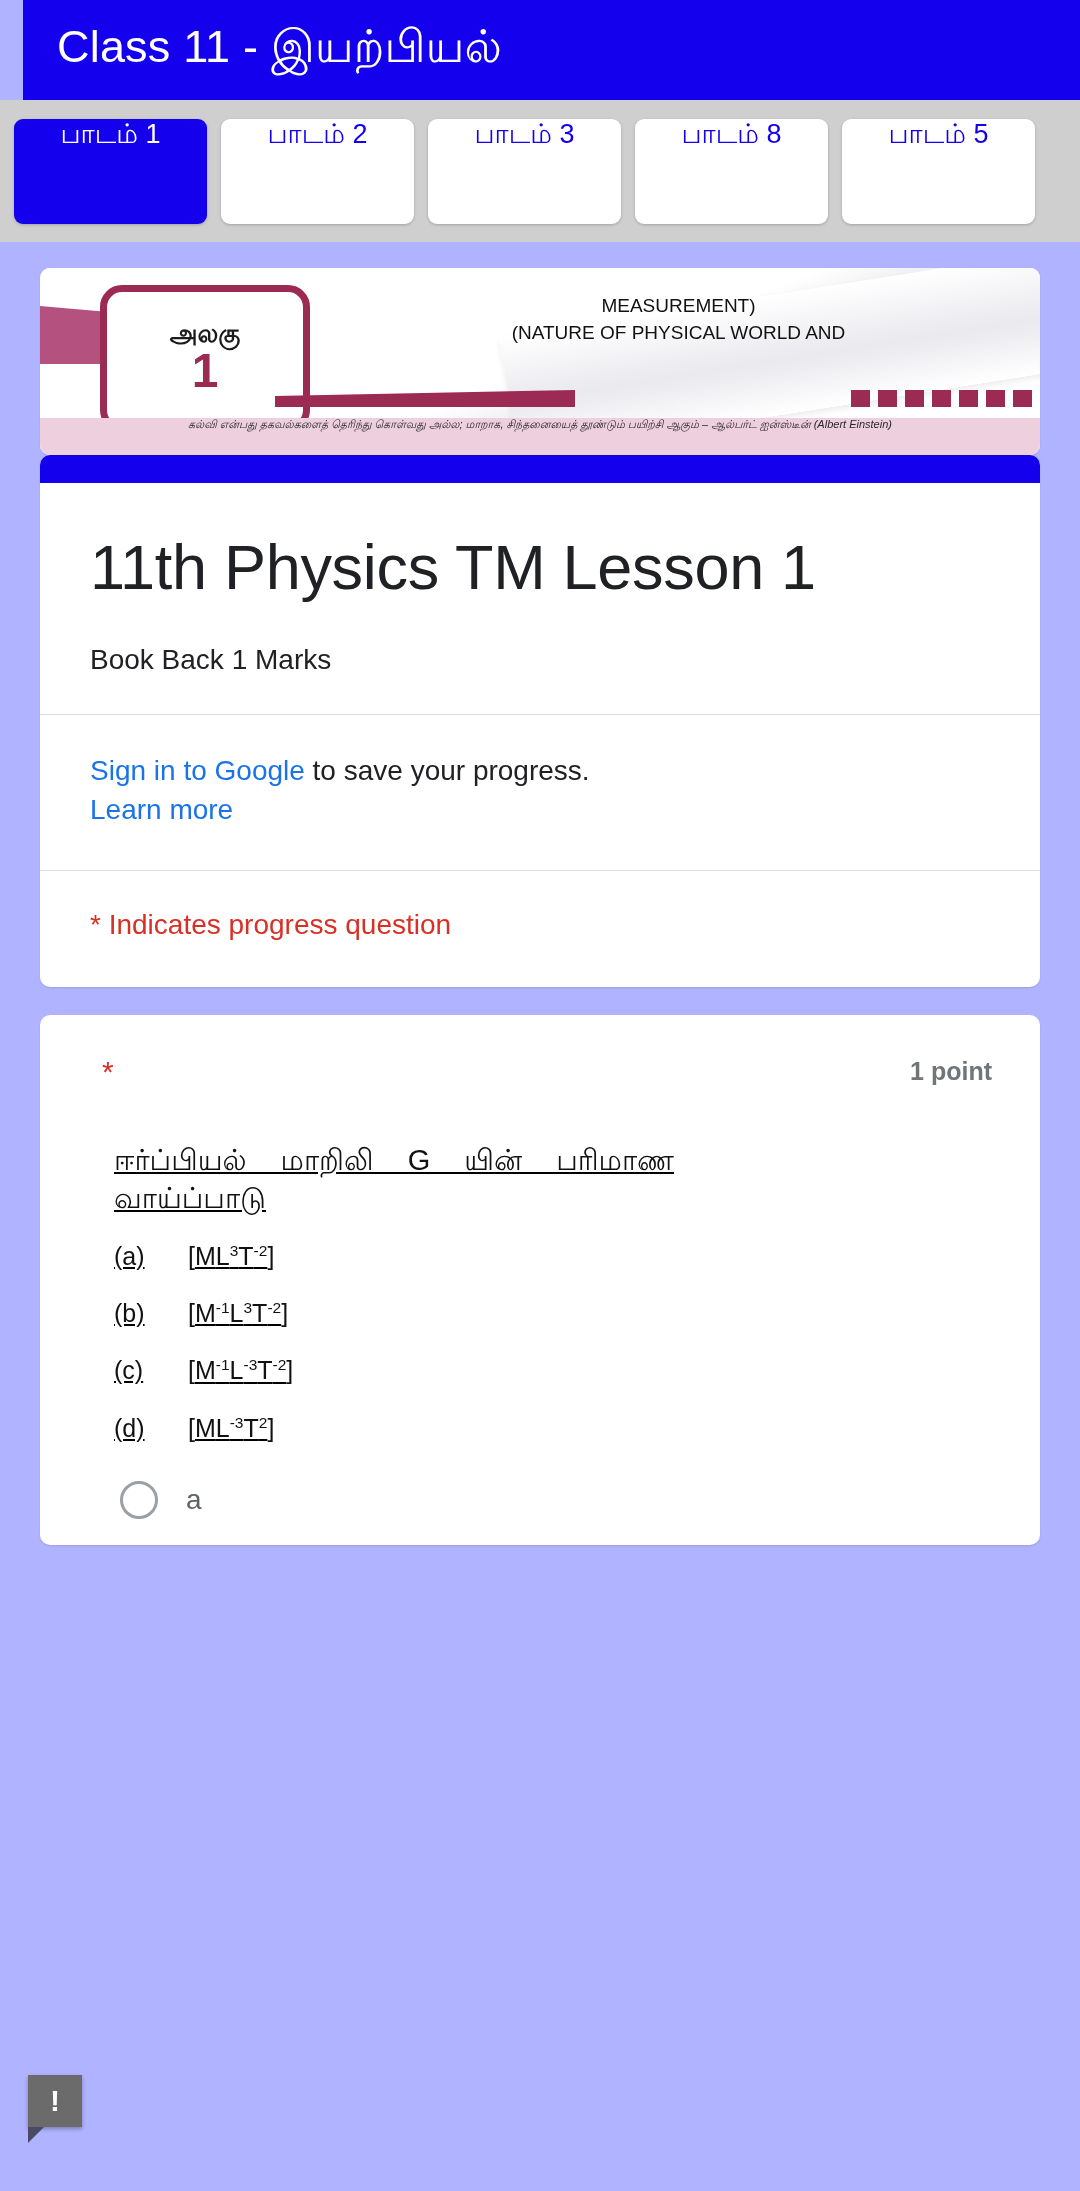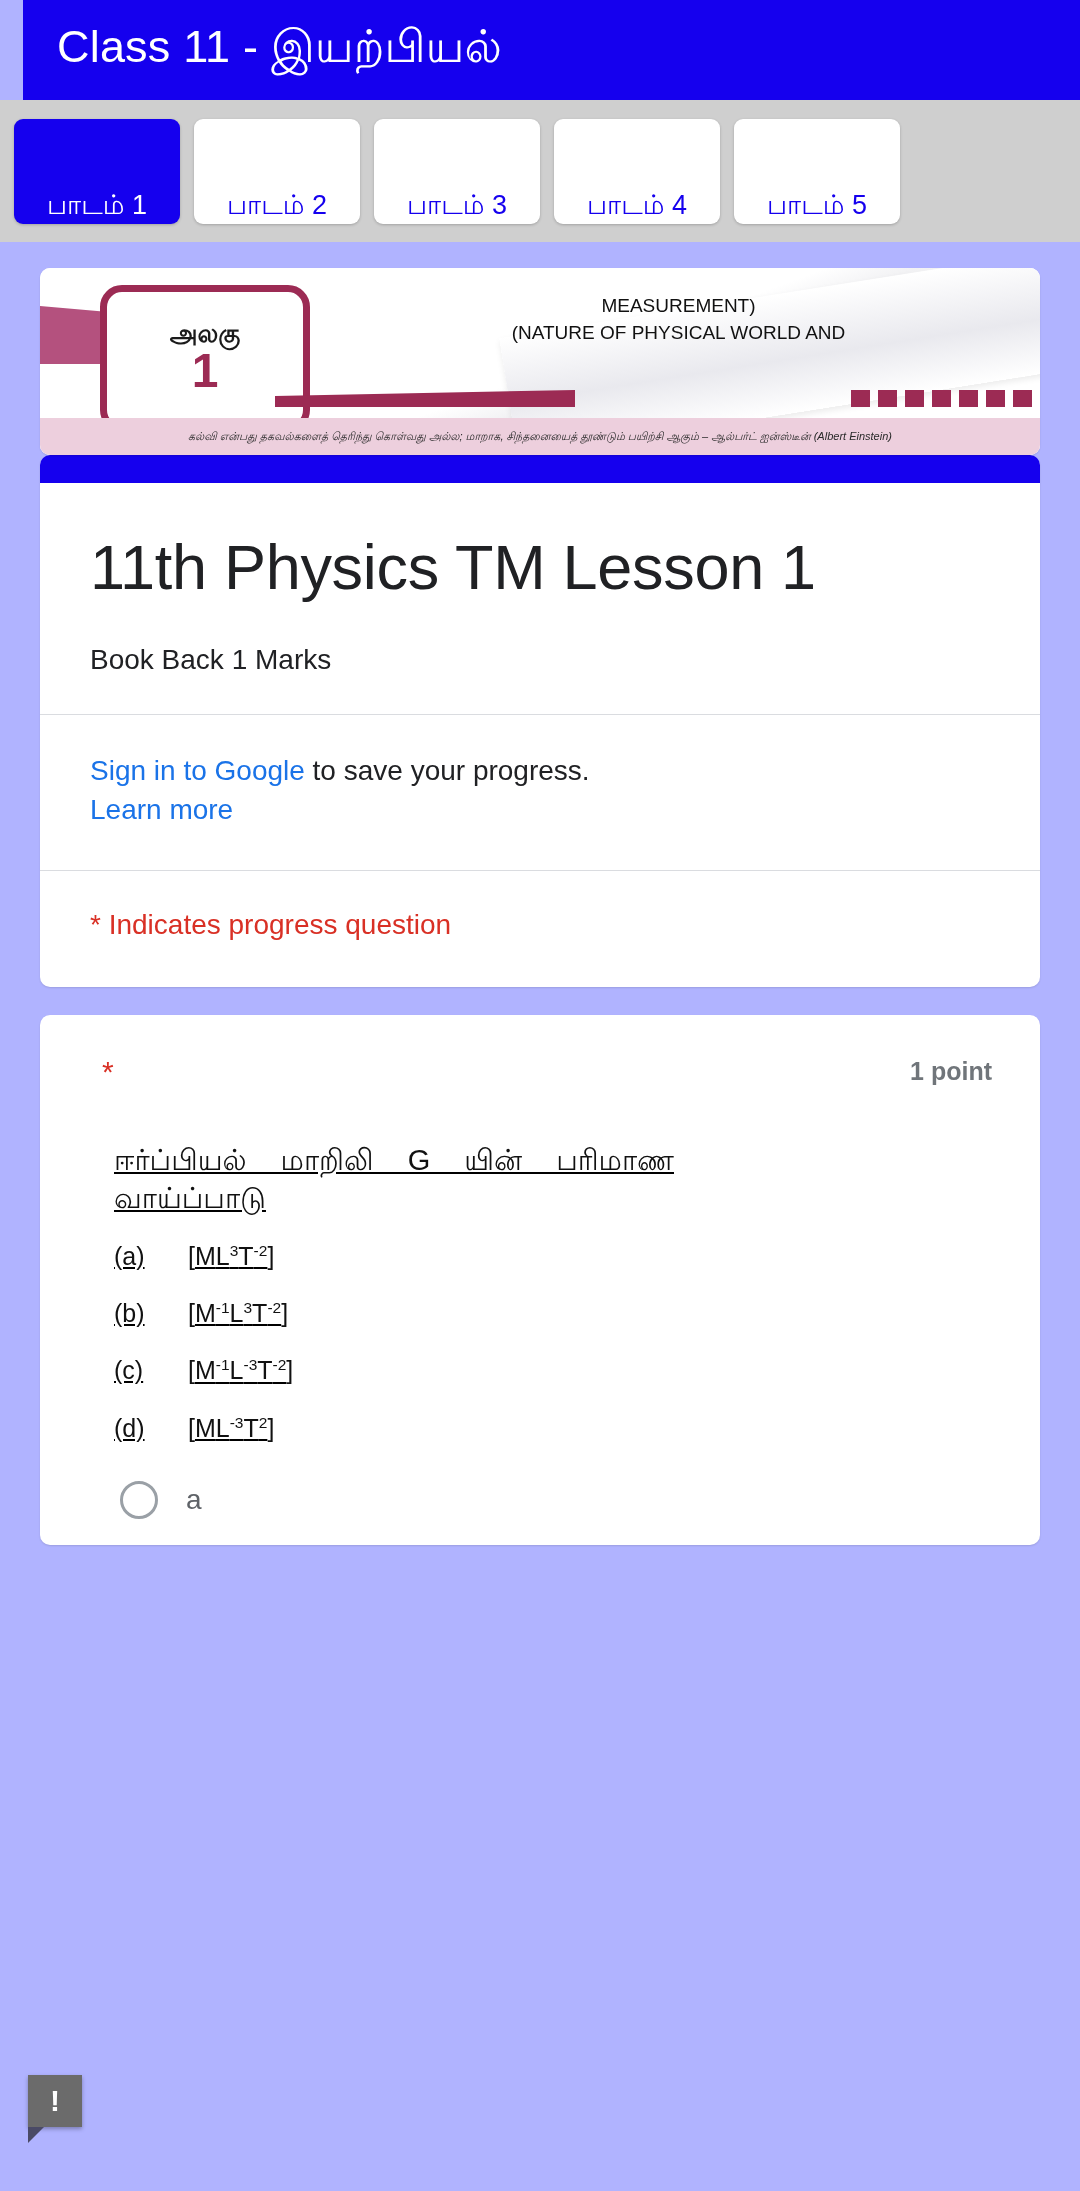--- a/index.html
+++ b/index.html
@@ -33,27 +33,27 @@
     height: 142px;
     background: #cfcfcf;
     display: flex;
     align-items: center;
     padding-left: 14px;
     gap: 14px;
     overflow: hidden;
   }
   .tab {
     flex: 0 0 auto;
-    width: 166px;
+    width: 193px;
     height: 105px;
     border-radius: 9px;
     background: #ffffff;
     color: #1500ee;
     display: flex;
-    align-items: flex-end;
+    align-items: flex-start;
     justify-content: center;
     font-size: 27px;
     box-shadow: 0 1px 3px rgba(0,0,0,0.22);
     white-space: nowrap;
   }
   .tab.active {
     background: #1500ee;
     color: #ffffff;
   }
 
@@ -159,21 +159,21 @@
     display: block;
     width: 19px; height: 17px;
     background: #9c2b54;
   }
   .banner-quote {
     position: absolute;
     left: 0; right: 0; bottom: 0;
     height: 37px;
     background: #edcfdd;
     display: flex;
-    align-items: center;
+    align-items: flex-start;
     justify-content: center;
     overflow: hidden;
   }
   .banner-quote span {
     font-size: 11px;
     font-style: italic;
     color: #2a2a2a;
     white-space: nowrap;
   }
 
@@ -315,21 +315,21 @@
   <div class="tab active">
     <span>பாடம் 1</span>
   </div>
   <div class="tab">
     <span>பாடம் 2</span>
   </div>
   <div class="tab">
     <span>பாடம் 3</span>
   </div>
   <div class="tab">
-    <span>பாடம் 4</span>
+    <span>பாடம் 8</span>
   </div>
   <div class="tab">
     <span>பாடம் 5</span>
   </div>
 </div>
 
 <div class="formbody">
 
   <div class="banner">
     <div class="banner-inner"></div>

